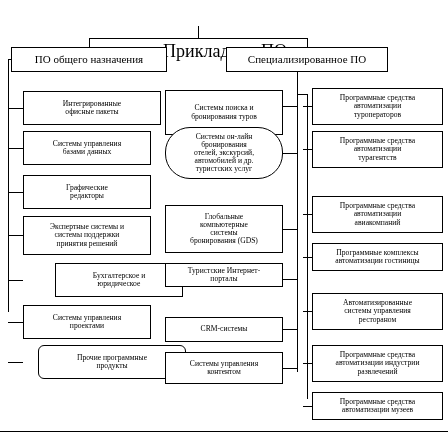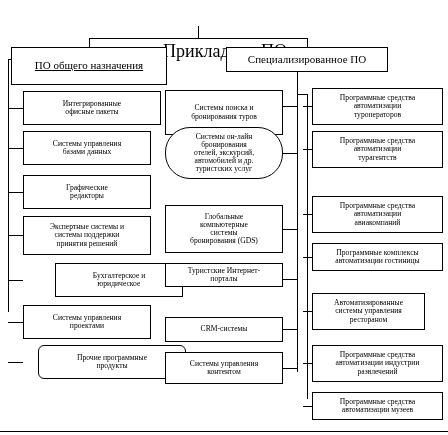--- a/index.html
+++ b/index.html
@@ -90,21 +90,21 @@
     <span class="node-text">Прикладное ПО</span>
   </div>
 
   <div class="connector v-line" style="left:198px; top:26px; height:12px;"></div>
 
   <div class="connector h-line" style="left:89px; top:38px; width:219px;"></div>
 
   <div class="connector v-line" style="left:89px; top:38px; height:9px;"></div>
   <div class="connector v-line" style="left:307px; top:38px; height:9px;"></div>
 
-  <div class="node lvl2" style="left:11px; top:47px; width:156px; height:38px;text-decoration:underline;">
+  <div class="node lvl2" style="left:11px; top:47px; width:156px; height:25px;">
     <span class="node-text">ПО общего назначения</span>
   </div>
 
   <div class="node lvl2" style="left:226px; top:47px; width:162px; height:25px;">
     <span class="node-text">Специализированное ПО</span>
   </div>
 
   <div class="connector v-line" style="left:8px; top:59px; height:253px;"></div>
   <div class="connector h-line" style="left:8px; top:59px; width:4px;"></div>
 
@@ -214,21 +214,21 @@
     <span class="node-text">Программные средства
 автоматизации
 авиакомпаний</span>
   </div>
 
   <div class="node leaf" style="left:312px; top:243px; width:131px; height:28px;text-align:center;">
     <span class="node-text">Программные комплексы
 автоматизации гостиницы</span>
   </div>
 
-  <div class="node leaf" style="left:312px; top:293px; width:113px; height:37px;">
+  <div class="node leaf" style="left:312px; top:293px; width:131px; height:37px;">
     <span class="node-text">Автоматизированные
 системы управления
 рестораном</span>
   </div>
 
   <div class="node leaf" style="left:312px; top:345px; width:131px; height:37px;">
     <span class="node-text">Программные средства
 автоматизации индустрии
 развлечений</span>
   </div>

